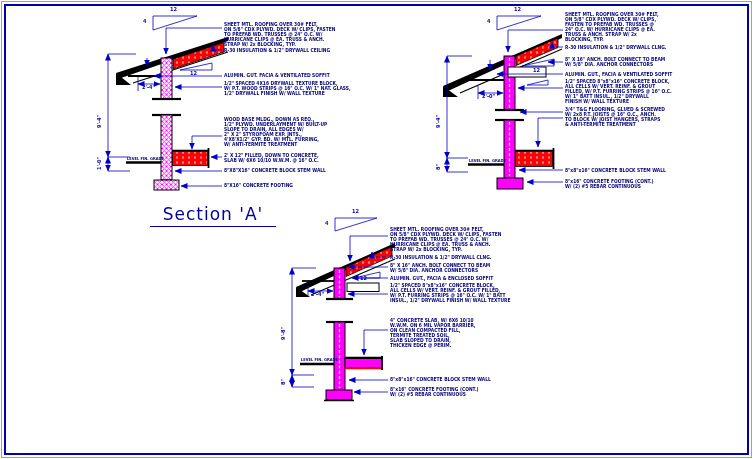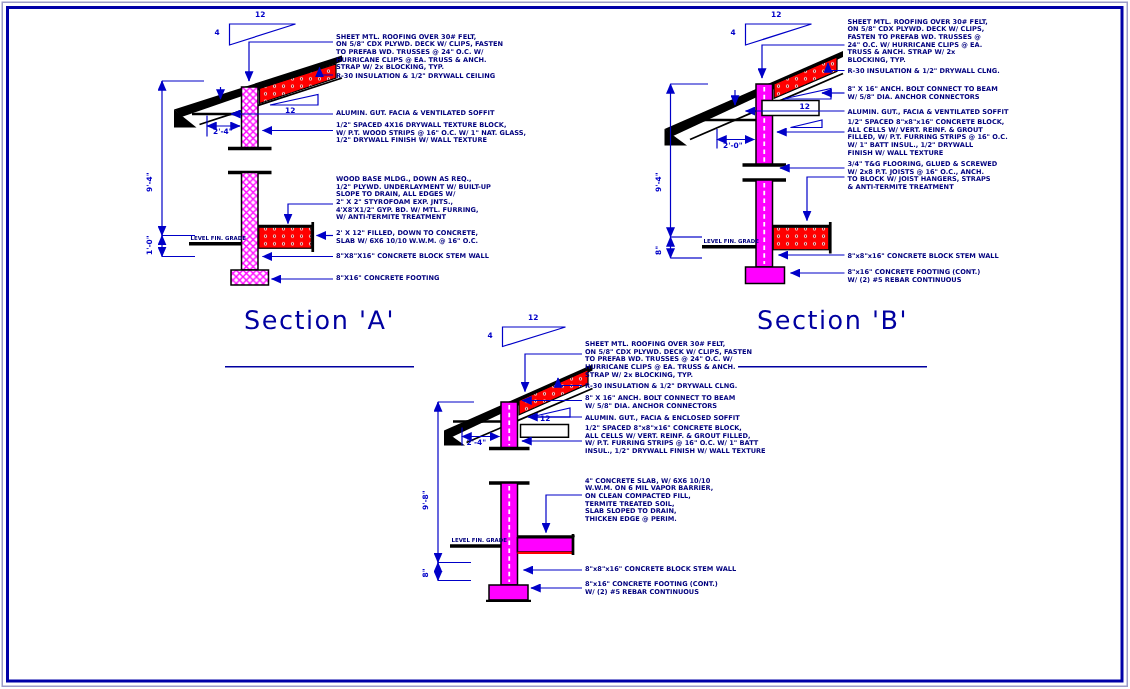--- a/index.html
+++ b/index.html
@@ -10,21 +10,21 @@
   svg{position:absolute;left:0;top:0;}
   .note{position:absolute;color:#00007e;font:bold 8px "DejaVu Sans",sans-serif;line-height:1.15;
         white-space:pre-line;transform:scale(.55);transform-origin:0 0;width:250px;}
   .dim{position:absolute;color:#0000c8;font:bold 8px "DejaVu Sans",sans-serif;
        transform:scale(.62);transform-origin:0 0;white-space:nowrap;}
   .dim.vert{transform:rotate(-90deg) scale(.62);}
   .grade{position:absolute;color:#00007e;font:bold 8px "DejaVu Sans",sans-serif;
          transform:scale(.45);transform-origin:0 0;white-space:nowrap;}
   .title{position:absolute;width:126px;text-align:center;color:#0000a0;
          font:17px "DejaVu Sans",sans-serif;letter-spacing:1px;
-         border-bottom:1px solid #0000a0;padding-bottom:20px;}
+         border-bottom:1px solid #0000a0;padding-bottom:2px;}
   .k{stroke:#000;fill:none;}
   .b{stroke:#0000c8;fill:none;stroke-width:.8;}
   .mag{fill:#ff00ff;stroke:#000;stroke-width:1;}
   .xh{fill:url(#xh);stroke:#000;stroke-width:1;}
   .batt{fill:url(#batt);stroke:#000;stroke-width:.8;}
   .dash{stroke:#fff;stroke-dasharray:3 2.2;stroke-width:1.2;fill:none;}
 </style>
 </head>
 <body>
 
@@ -250,21 +250,20 @@
 FILLED, W/ P.T. FURRING STRIPS @ 16" O.C.
 W/ 1" BATT INSUL., 1/2" DRYWALL
 FINISH W/ WALL TEXTURE</div>
   <div class="note" style="left:565px;top:107px">3/4" T&amp;G FLOORING, GLUED &amp; SCREWED
 W/ 2x8 P.T. JOISTS @ 16" O.C., ANCH.
 TO BLOCK W/ JOIST HANGERS, STRAPS
 &amp; ANTI-TERMITE TREATMENT</div>
   <div class="note" style="left:565px;top:167.5px">8"x8"x16" CONCRETE BLOCK STEM WALL</div>
   <div class="note" style="left:565px;top:179px">8"x16" CONCRETE FOOTING (CONT.)
 W/ (2) #5 REBAR CONTINUOUS</div>
-  <div class="title" style="left:492px;top:204px">Section 'B'</div>
 
   <div class="dim" style="left:352px;top:209px">12</div>
   <div class="dim" style="left:325px;top:221px">4</div>
   <div class="dim" style="left:360px;top:276px">12</div>
   <div class="dim" style="left:311px;top:292px">2'-4"</div>
   <div class="dim vert" style="left:281px;top:340px">9'-8"</div>
   <div class="dim vert" style="left:281px;top:385px">8"</div>
   <div class="grade" style="left:301px;top:358px">LEVEL FIN. GRADE</div>
   <div class="note" style="left:390px;top:227px">SHEET MTL. ROOFING OVER 30# FELT,
 ON 5/8" CDX PLYWD. DECK W/ CLIPS, FASTEN

